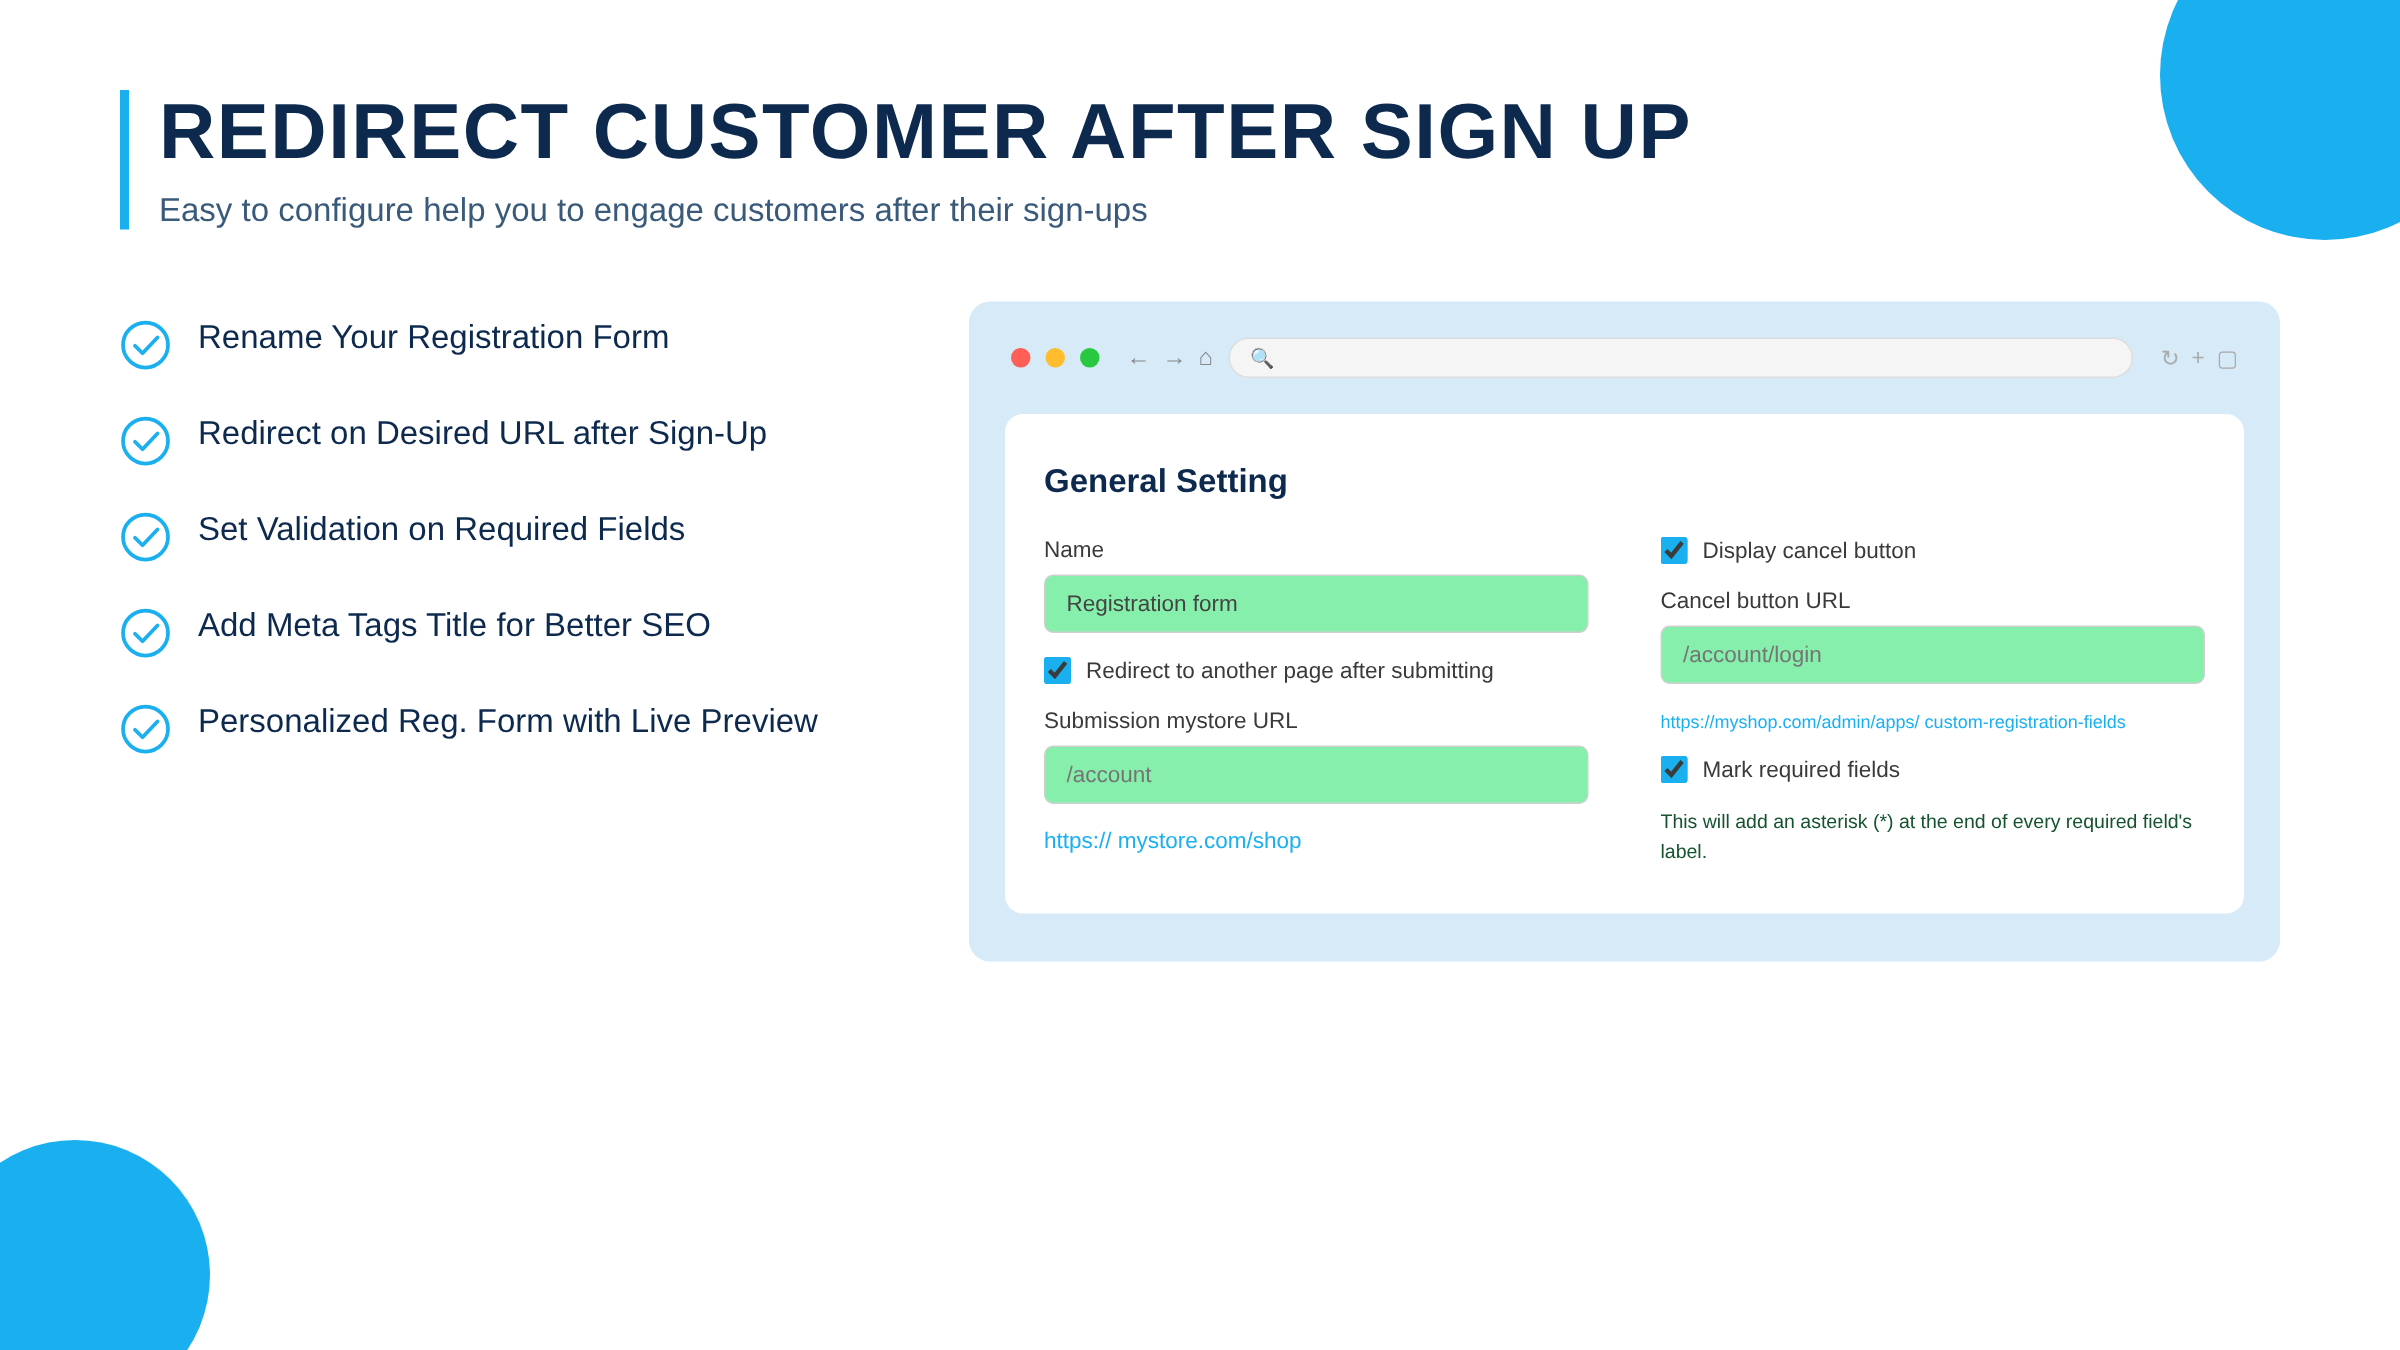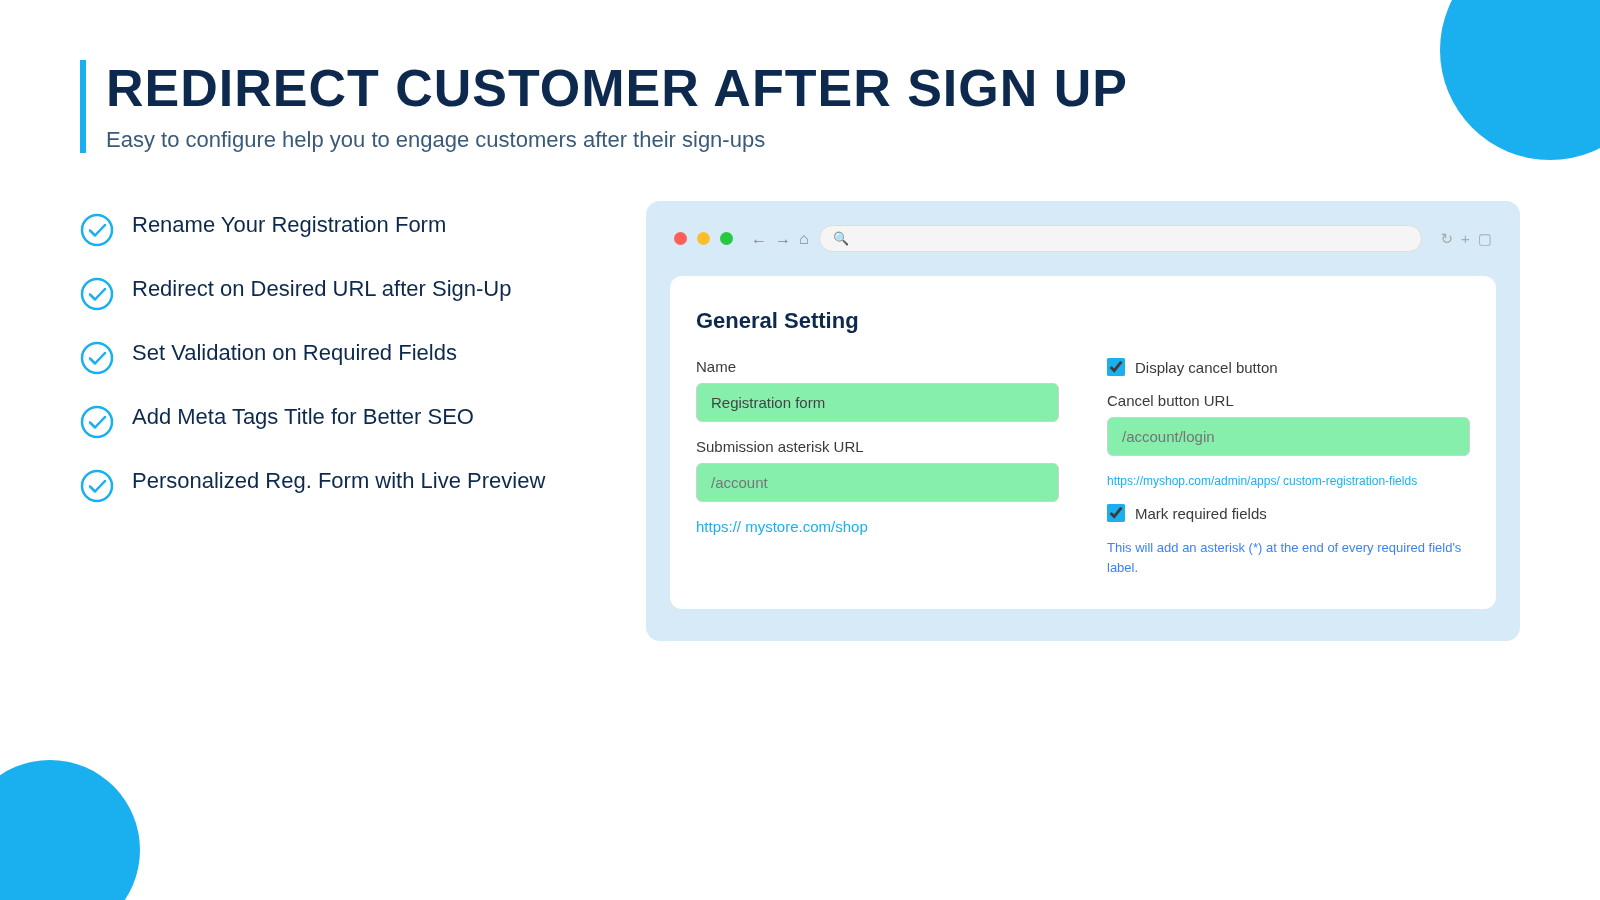--- a/index.html
+++ b/index.html
@@ -229,21 +229,21 @@
 
     .link-text-block {
       color: #1ab0f0;
       font-size: 12px;
       line-height: 1.5;
       margin-bottom: 14px;
     }
 
     .helper-text {
       font-size: 13px;
-      color: #3b82f6;
+      color: #14532d;
       line-height: 1.5;
     }
 
     .mystore-link {
       color: #1ab0f0;
       font-size: 15px;
       margin-top: 4px;
     }
   </style>
 </head>
@@ -332,22 +332,26 @@
 
       <div class="settings-card">
         <h2 class="card-title">General Setting</h2>
 
         <div class="card-body">
 
           <div class="card-left">
             <p class="field-label">Name</p>
             <input class="text-input" type="text" value="Registration form" style="">
 
-
-            <p class="field-label">Submission asterisk URL</p>
+            <div class="checkbox-row">
+              <input type="checkbox" checked="" style="">
+              <label class="checkbox-label">Redirect to another page after  submitting</label>
+            </div>
+
+            <p class="field-label">Submission mystore URL</p>
             <input class="text-input" type="text" placeholder="/account" style="">
 
             <a class="mystore-link">https:// mystore.com/shop</a>
           </div>
 
           <div class="card-right">
             <div class="checkbox-row">
               <input type="checkbox" checked="" style="">
               <label class="checkbox-label">Display cancel button</label>
             </div>

